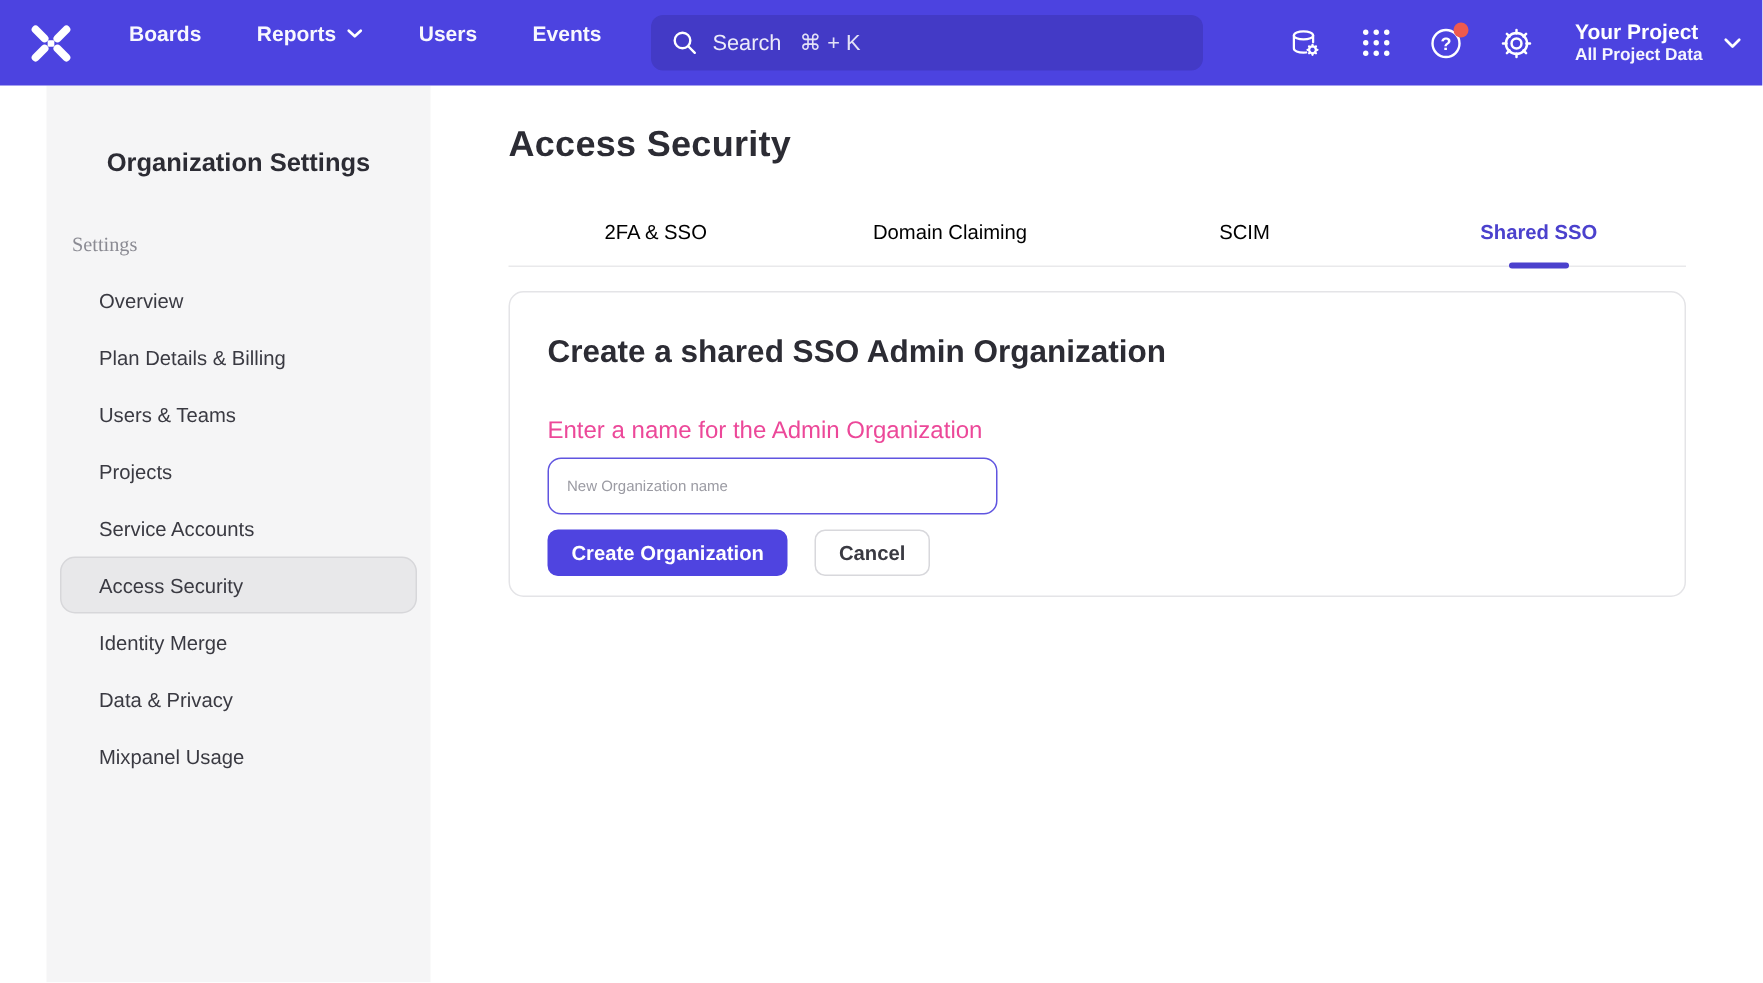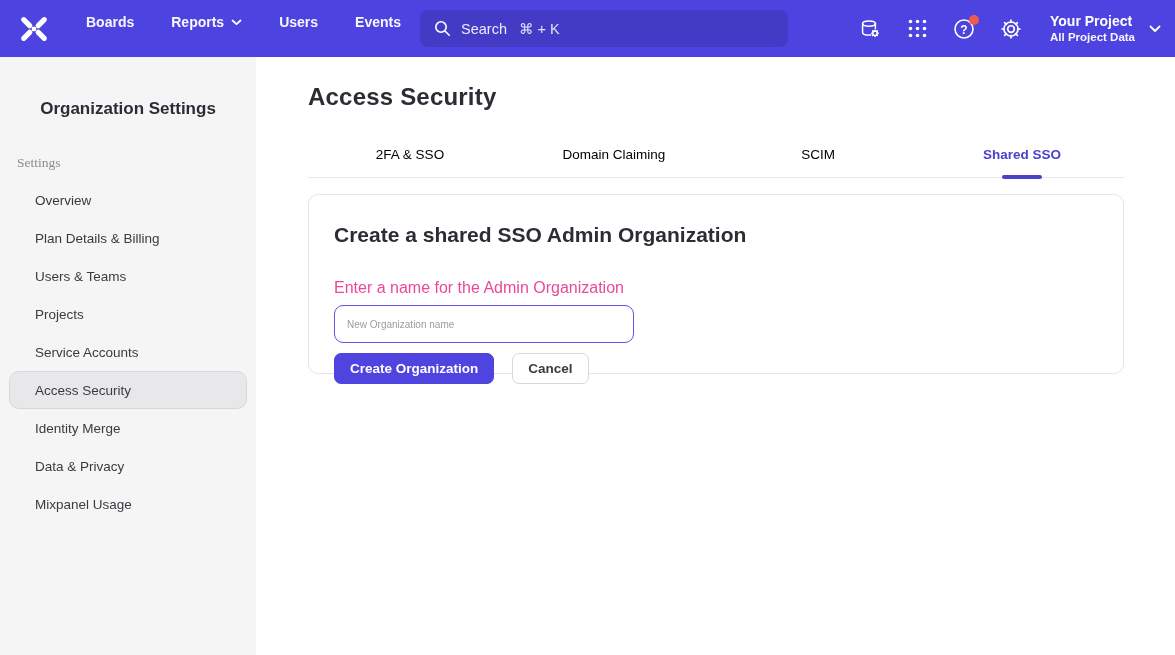--- a/index.html
+++ b/index.html
@@ -7,38 +7,38 @@
     font-family:"Liberation Sans", sans-serif; background:#ffffff; }
 
   
   .topbar { position:relative; height:57px; background:#4c43e0; color:#fff; }
   .logo { position:absolute; left:16px; top:13px; width:36px; height:31px;
     display:flex; align-items:center; justify-content:center; cursor:pointer; }
   .nav { position:absolute; left:86px; top:0; height:44px; display:flex;
     align-items:center; gap:37px; }
   .nav a { color:rgba(255,255,255,.96); font-size:14px; font-weight:700;
     text-decoration:none; display:flex; align-items:center; gap:7px; cursor:pointer; }
-  .search { position:absolute; left:420px; top:10px; width:368px; height:37px;
+  .search { position:absolute; left:434px; top:10px; width:368px; height:37px;
     background:#433ac6; border-radius:8px; display:flex; align-items:center;
     padding:0 14px; gap:10px; cursor:text; }
   .search .stext { font-size:14.5px; color:rgba(255,255,255,.9); }
   .search .skey  { font-size:14.5px; color:rgba(255,255,255,.85); margin-left:2px; }
   .top-right { position:absolute; right:14px; top:0; height:57px; display:flex;
     align-items:center; }
   .tb-icon { width:22px; height:22px; margin-right:25px; position:relative;
     display:flex; align-items:center; justify-content:center; cursor:pointer; }
   .badge-dot { position:absolute; top:-3px; right:-4px; width:10px; height:10px;
     border-radius:50%; background:#ee5a4f; }
   .project { display:flex; align-items:center; gap:14px; cursor:pointer; margin-left:3px; }
   .project .pname { font-size:14px; font-weight:700; line-height:17px; }
   .project .pscope { font-size:11.5px; font-weight:700; line-height:15px;
     color:rgba(255,255,255,.95); }
 
   
-  .shell { display:flex; height:598px; }
+  .shell { display:flex; height:598px;padding-left:31px; }
   .sidebar { width:256px; background:#f5f5f6; height:100%; flex:0 0 256px; }
   .side-title { text-align:center; margin-top:42px; font-size:17px; font-weight:700;
     color:#2c2c34; }
   .side-section { margin:36px 0 10px 17px; font-size:13.5px; color:#8b8b93;font-family:Liberation Serif, serif; }
   .side-item { height:38px; display:flex; align-items:center; margin:0 9px;
     padding:0 25px; font-size:13.5px; color:#3a3a42; border-radius:10px;
     border:1px solid transparent; cursor:pointer; }
   .side-item.active { background:#e8e8ea; border-color:#d7d7da; }
 
   .main { flex:1; padding:26px 51px 0 52px; }
@@ -47,21 +47,21 @@
   .tabs { position:relative; display:flex; margin-top:11px; height:56px;
     border-bottom:1px solid #e9e9eb; }
   .tab { flex:1; display:flex; align-items:flex-end; justify-content:center;
     padding-bottom:15px; font-size:13.5px; color:#000000; cursor:pointer;
     position:relative; }
   .tab.active { color:#4b41cd; font-weight:700; }
   .tab .underline { position:absolute; bottom:-2px; left:50%; margin-left:-20px;
     width:40px; height:4px; border-radius:2px; background:#4b41cd; }
 
   .card { margin-top:16px; background:#fff; border:1px solid #e4e4e7;
-    border-radius:10px; padding:28px 25px 24px 25px; height:180px; }
+    border-radius:10px; padding:28px 25px 24px 25px; height:204px; }
   .card-title { font-size:21px; font-weight:700; color:#2c2c34; }
   .field-label { margin-top:32px; font-size:16px; color:#ec4899; }
   .org-input { margin-top:8px; width:300px; height:38px; border:1.5px solid #6055e0;
     border-radius:9px; padding:0 12px; font-size:10px; color:#3a3a42;
     font-family:"Liberation Sans", sans-serif; outline:none; display:block; }
   .org-input::placeholder { color:#9b9ba3; }
   .btn-row { margin-top:10px; display:flex; align-items:center; gap:18px; }
   .btn { height:31px; border-radius:7px; font-size:13.5px; font-weight:700;
     padding:0 15px; cursor:pointer; font-family:"Liberation Sans", sans-serif; }
   .btn.primary { background:#4f44e0; border:1px solid #4f44e0; color:#fff; }

